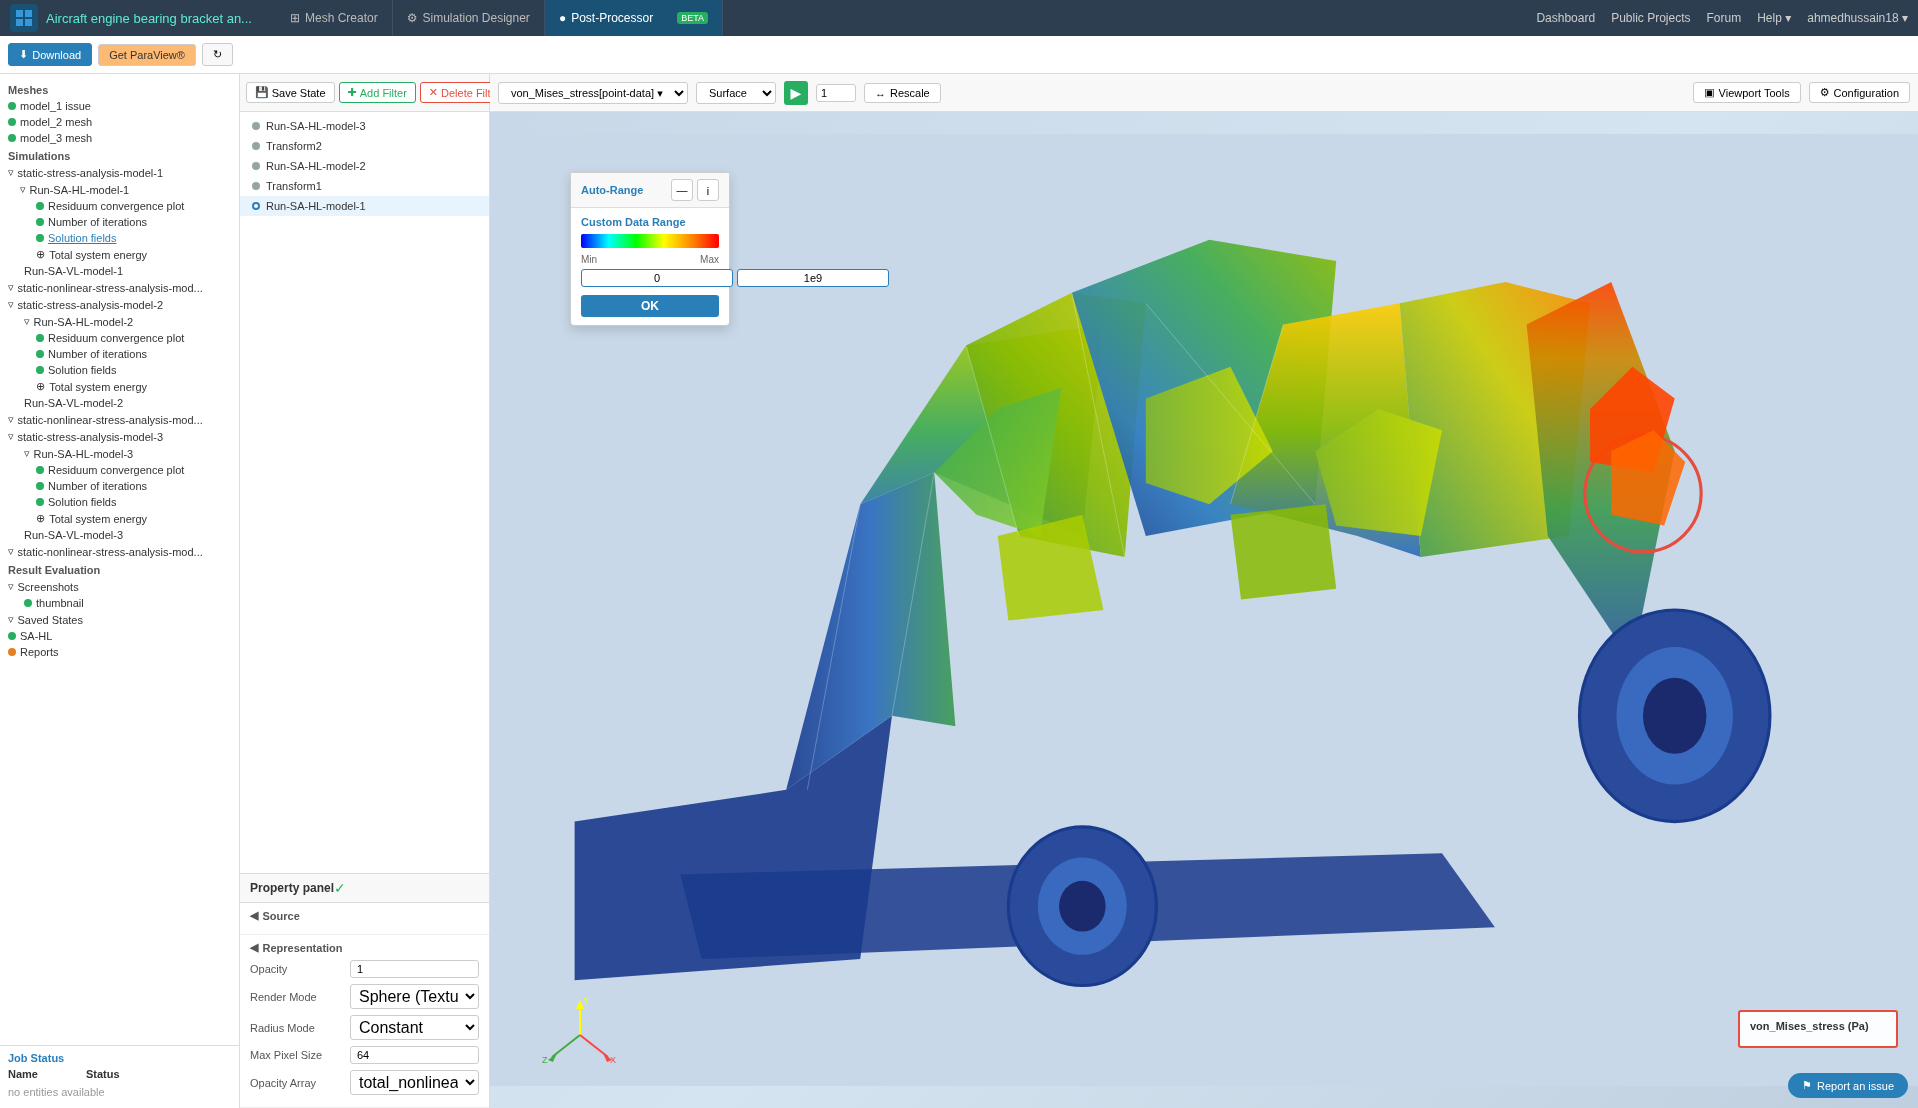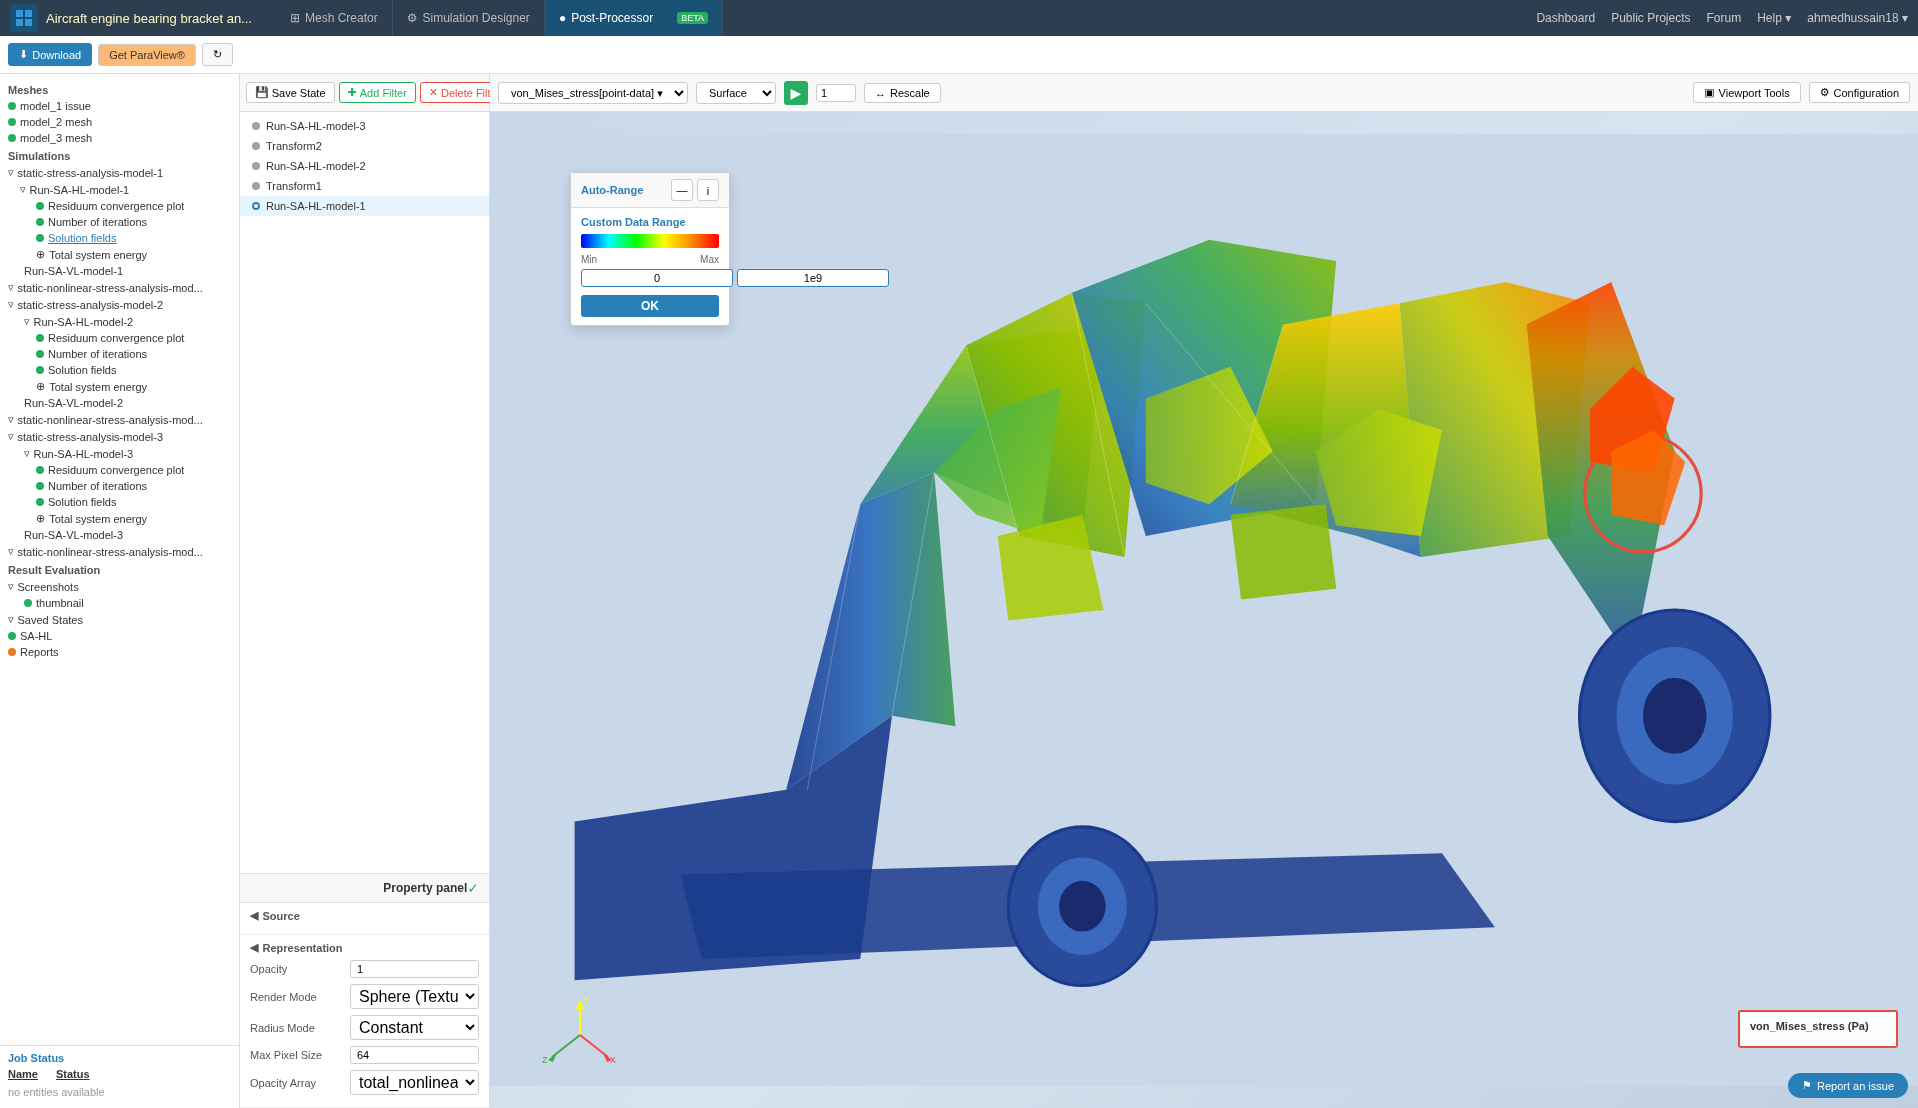--- a/index.html
+++ b/index.html
@@ -3,21 +3,21 @@
   <meta charset="utf-8">
   <style>
     * { box-sizing: border-box; margin: 0; padding: 0; }
     body { font-family: Arial, sans-serif; font-size: 12px; background: #f0f0f0; overflow: hidden; width: 1918px; height: 1108px; }
 
     
     .top-nav {
       display: flex; align-items: center; background: #2c3e50; color: #fff; height: 36px; padding: 0 10px; gap: 8px;
     }
     .top-nav .logo { width: 28px; height: 28px; background: #1a5276; border-radius: 4px; display: flex; align-items: center; justify-content: center; }
-    .top-nav .app-title { font-size: 13px; color: #fef9c3; margin-right: 16px; white-space: nowrap; overflow: hidden; text-overflow: ellipsis; max-width: 280px; }
+    .top-nav .app-title { font-size: 13px; color: #5eead4; margin-right: 16px; white-space: nowrap; overflow: hidden; text-overflow: ellipsis; max-width: 280px; }
     .top-nav .nav-tabs { display: flex; gap: 0; }
     .top-nav .nav-tab { padding: 0 14px; height: 36px; display: flex; align-items: center; gap: 5px; font-size: 12px; cursor: pointer; color: #bbb; border-right: 1px solid #3d5166; }
     .top-nav .nav-tab.active { background: #1a5276; color: #fff; }
     .top-nav .nav-tab .beta { font-size: 9px; background: #27ae60; color: #fff; padding: 1px 4px; border-radius: 3px; margin-left: 19px; }
     .top-nav .spacer { flex: 1; }
     .top-nav .nav-right { display: flex; align-items: center; gap: 16px; font-size: 12px; color: #ccc; }
     .top-nav .nav-right span { cursor: pointer; }
 
     
     .toolbar2 {
@@ -36,21 +36,21 @@
     .sidebar-section-label { font-size: 11px; font-weight: bold; color: #555; padding: 4px 8px 2px 8px; }
     .tree-item { padding: 2px 8px; cursor: pointer; font-size: 11px; color: #333; display: flex; align-items: center; gap: 4px; }
     .tree-item .dot { width: 8px; height: 8px; border-radius: 50%; flex-shrink: 0; }
     .dot-green { background: #27ae60; }
     .tree-item .indent1 { margin-left: 12px; }
     .tree-link { color: #2980b9; text-decoration: underline; }
 
     
     .job-status { border-top: 1px solid #ddd; padding: 6px 8px; }
     .job-status-title { font-size: 11px; font-weight: bold; color: #2980b9; margin-bottom: 4px; }
-    .job-status-header { display: flex; gap: 18px; font-size: 11px; font-weight: bold; color: #333; margin-bottom: 2px; text-decoration: underline; }
+    .job-status-header { display: flex; gap: 48px; font-size: 11px; font-weight: bold; color: #333; margin-bottom: 2px; }
     .job-status-empty { font-size: 11px; color: #999; padding: 4px 0; }
 
     
     .middle-panel { width: 250px; background: #fff; border-right: 1px solid #ddd; display: flex; flex-direction: column; flex-shrink: 0; }
 
     
     .pipeline-toolbar { display: flex; align-items: center; background: #f8f8f8; border-bottom: 1px solid #ddd; padding: 4px 6px; gap: 4px; height: 38px; }
     .pipeline-btn { padding: 3px 8px; border: 1px solid #ccc; border-radius: 3px; cursor: pointer; font-size: 11px; display: flex; align-items: center; gap: 3px; background: #fff; white-space: nowrap; }
     .pipeline-btn.save { background: #fff; }
     .pipeline-btn.add { background: #fff; color: #27ae60; border-color: #27ae60; }
@@ -58,21 +58,21 @@
 
     
     .pipeline-list { flex: 1; overflow-y: auto; padding: 4px 0; }
     .pipeline-item { padding: 4px 12px; font-size: 11px; color: #333; cursor: pointer; display: flex; align-items: center; gap: 6px; }
     .pipeline-item.selected { background: #e8f4fd; }
     .pipeline-dot { width: 8px; height: 8px; border-radius: 50%; background: #95a5a6; flex-shrink: 0; }
     .pipeline-dot.blue-ring { background: #fff; border: 2px solid #2980b9; }
 
     
     .property-panel { border-top: 1px solid #ddd; }
-    .property-header { display: flex; align-items: center; justify-content: flex-end; padding: 6px 10px; background: #f8f8f8; border-bottom: 1px solid #ddd; cursor: pointer; }
+    .property-header { display: flex; align-items: center; justify-content: flex-start; padding: 6px 10px; background: #f8f8f8; border-bottom: 1px solid #ddd; cursor: pointer; }
     .property-header-label { font-size: 12px; font-weight: bold; color: #333; }
     .property-check { color: #27ae60; font-size: 14px; }
     .property-section { padding: 6px 10px; border-bottom: 1px solid #eee; }
     .property-section-title { font-size: 11px; font-weight: bold; color: #555; display: flex; align-items: center; gap: 4px; margin-bottom: 6px; }
     .property-row { display: flex; align-items: center; margin-bottom: 6px; }
     .property-label { width: 100px; font-size: 11px; color: #555; }
     .property-value { flex: 1; }
     .property-input { width: 100%; padding: 2px 6px; border: 1px solid #ccc; border-radius: 3px; font-size: 11px; }
     .property-select { width: 100%; padding: 2px 4px; border: 1px solid #ccc; border-radius: 3px; font-size: 16px; background: #fff; }
 

